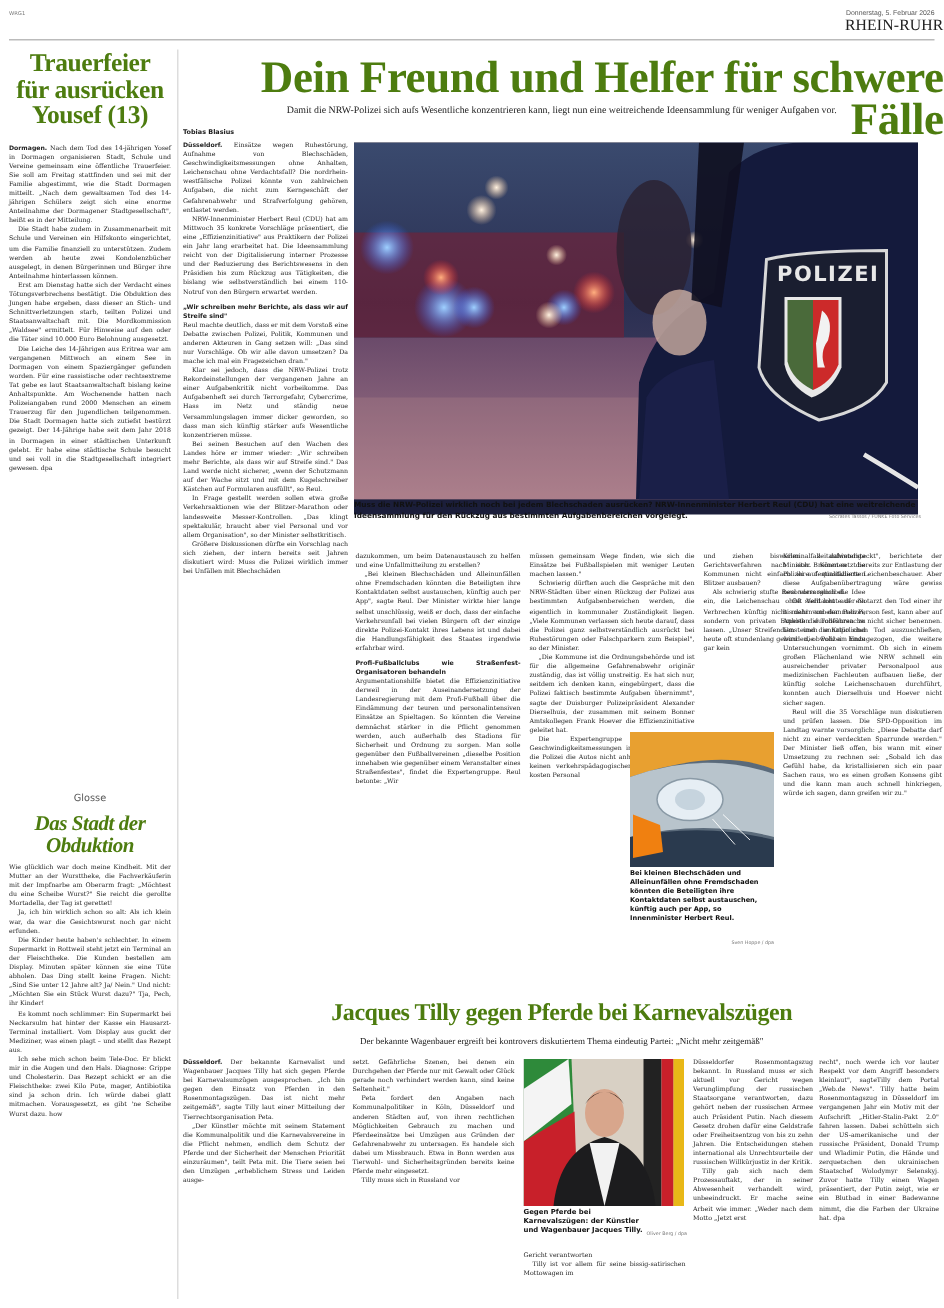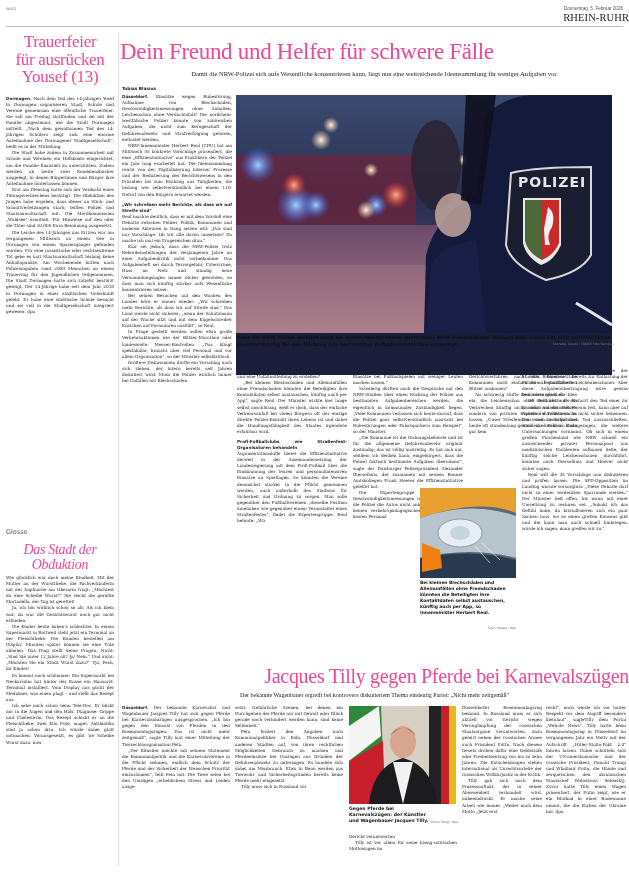--- a/index.html
+++ b/index.html
@@ -4,21 +4,21 @@
 <style>
 *{margin:0;padding:0;box-sizing:border-box}
 html,body{width:629px;height:872px;background:#fff;overflow:hidden}
 body{position:relative;font-family:"DejaVu Serif",serif;color:#1a1a1a}
 .abs{position:absolute}
 .small{font-size:4.2px;line-height:6.1px;text-align:justify;hyphens:auto;color:#222}
 .small p{text-indent:6px}
 .small p.noi{text-indent:0}
 .small b{font-family:"DejaVu Sans",sans-serif;font-weight:bold;font-size:4.1px}
 .sub{font-family:"DejaVu Sans",sans-serif;font-weight:bold;font-size:4.2px;line-height:6px;margin-top:4px}
-.headline{font-family:"Liberation Serif",serif;color:#ec4899;font-weight:normal;letter-spacing:-0.3px}
+.headline{font-family:"Liberation Serif",serif;color:#4d7c0f;font-weight:bold;letter-spacing:-0.3px}
 .cap{font-family:"DejaVu Sans",sans-serif;font-weight:bold;font-size:4.6px;line-height:6.4px;color:#111}
 .credit{font-family:"DejaVu Sans",sans-serif;font-size:3.2px;color:#777;text-align:right}
 .col{position:absolute}
 </style>
 </head>
 <body>
 
 <div class="abs" style="left:6px;top:7px;font-family:'DejaVu Sans',sans-serif;font-size:3.5px;color:#777">WRG1</div>
 <div class="abs" style="right:6px;top:6px;font-family:'Liberation Sans',sans-serif;font-size:4.6px;color:#555">Donnerstag, 5. Februar 2026</div>
 <div class="abs" style="left:0;width:629px;top:12px;text-align:right;font-family:'Liberation Serif',serif;font-size:10.5px;color:#222;letter-spacing:0.1px">RHEIN-RUHR</div>
@@ -32,41 +32,41 @@
   </div>
   <div class="small" style="margin-top:10px">
     <p class="noi"><b>Dormagen.</b> <span>Nach dem Tod des 14-jährigen Yosef in Dormagen organisieren Stadt, Schule und Vereine gemeinsam eine öffentliche Trauerfeier. Sie soll am Freitag stattfinden und sei mit der Familie abgestimmt, wie die Stadt Dormagen mitteilt. „Nach dem gewaltsamen Tod des 14-jährigen Schülers zeigt sich eine enorme Anteilnahme der Dormagener Stadtgesellschaft", heißt es in der Mitteilung.</span></p>
     <p>Die Stadt habe zudem in Zusammenarbeit mit Schule und Vereinen ein Hilfskonto eingerichtet, um die Familie finanziell zu unterstützen. Zudem werden ab heute zwei Kondolenzbücher ausgelegt, in denen Bürgerinnen und Bürger ihre Anteilnahme hinterlassen können.</p>
     <p>Erst am Dienstag hatte sich der Verdacht eines Tötungsverbrechens bestätigt. Die Obduktion des Jungen habe ergeben, dass dieser an Stich- und Schnittverletzungen starb, teilten Polizei und Staatsanwaltschaft mit. Die Mordkommission „Waldsee" ermittelt. Für Hinweise auf den oder die Täter sind 10.000 Euro Belohnung ausgesetzt.</p>
     <p>Die Leiche des 14-Jährigen aus Eritrea war am vergangenen Mittwoch an einem See in Dormagen von einem Spaziergänger gefunden worden. Für eine rassistische oder rechtsextreme Tat gebe es laut Staatsanwaltschaft bislang keine Anhaltspunkte. Am Wochenende hatten nach Polizeiangaben rund 2000 Menschen an einem Trauerzug für den Jugendlichen teilgenommen. Die Stadt Dormagen hatte sich zutiefst bestürzt gezeigt. Der 14-Jährige habe seit dem Jahr 2018 in Dormagen in einer städtischen Unterkunft gelebt. Er habe eine städtische Schule besucht und sei voll in die Stadtgesellschaft integriert gewesen. dpa</p>
   </div>
 </div>
 
 <div class="col" style="left:6px;top:528px;width:108px">
-  <div style="text-align:left;font-family:'DejaVu Sans',sans-serif;font-size:6.5px;color:#555">Glosse</div>
+  <div style="text-align:center;font-family:'DejaVu Sans',sans-serif;font-size:6.5px;color:#555">Glosse</div>
   <div class="headline" style="text-align:center;font-style:italic;font-size:14px;line-height:15px;margin-top:6px">
     <div>Das Stadt der</div>
     <div>Obduktion</div>
   </div>
   <div class="small" style="margin-top:3px">
     <p class="noi">Wie glücklich war doch meine Kindheit. Mit der Mutter an der Wursttheke, die Fachverkäuferin mit der Impfnarbe am Oberarm fragt: „Möchtest du eine Scheibe Wurst?" Sie reicht die gerollte Mortadella, der Tag ist gerettet!</p>
     <p>Ja, ich bin wirklich schon so alt: Als ich klein war, da war die Gesichtswurst noch gar nicht erfunden.</p>
     <p>Die Kinder heute haben's schlechter. In einem Supermarkt in Rottweil steht jetzt ein Terminal an der Fleischtheke. Die Kunden bestellen am Display. Minuten später können sie eine Tüte abholen. Das Ding stellt keine Fragen. Nicht: „Sind Sie unter 12 Jahre alt? Ja/ Nein." Und nicht: „Möchten Sie ein Stück Wurst dazu?" Tja, Pech, ihr Kinder!</p>
     <p>Es kommt noch schlimmer: Ein Supermarkt bei Neckarsulm hat hinter der Kasse ein Hausarzt-Terminal installiert. Vom Display aus guckt der Mediziner, was einen plagt – und stellt das Rezept aus.</p>
     <p>Ich sehe mich schon beim Tele-Doc. Er blickt mir in die Augen und den Hals. Diagnose: Grippe und Cholesterin. Das Rezept schickt er an die Fleischtheke: zwei Kilo Pute, mager, Antibiotika sind ja schon drin. Ich würde dabei glatt mitmachen. Vorausgesetzt, es gibt 'ne Scheibe Wurst dazu. how</p>
   </div>
 </div>
 
 <div class="abs" style="left:118px;top:33px;width:1px;height:833px;background:#ddd"></div>
 
-<div class="abs headline" style="left:120px;width:509px;top:38px;text-align:left;font-size:23px;line-height:28px">Dein Freund und Helfer für schwere Fälle</div>
+<div class="abs headline" style="left:120px;width:509px;top:38px;text-align:right;font-size:30px;line-height:28px">Dein Freund und Helfer für schwere Fälle</div>
 <div class="abs" style="left:120px;width:509px;top:70px;text-align:center;font-family:'Liberation Serif',serif;font-size:6.6px;color:#222">Damit die NRW-Polizei sich aufs Wesentliche konzentrieren kann, liegt nun eine weitreichende Ideensammlung für weniger Aufgaben vor.</div>
 <div class="abs" style="left:122px;top:86px;font-family:'DejaVu Sans',sans-serif;font-weight:bold;font-size:4.3px">Tobias Blasius</div>
 
-<div class="abs" style="left:236px;top:95px;width:376px;height:280px;overflow:hidden;background:#1b1e3a">
+<div class="abs" style="left:236px;top:95px;width:376px;height:248px;overflow:hidden;background:#1b1e3a">
   <svg width="376" height="238" viewBox="0 0 376 238">
     <defs>
       <linearGradient id="sky" x1="0" y1="0" x2="0" y2="1">
         <stop offset="0" stop-color="#3a4a6e"></stop>
         <stop offset="0.45" stop-color="#2a2f52"></stop>
         <stop offset="1" stop-color="#5a4a6a"></stop>
       </linearGradient>
       <radialGradient id="bl" cx="0.5" cy="0.5" r="0.5">
           <stop offset="0" stop-color="#9fd0ff"></stop>
           <stop offset="1" stop-color="#2a5fff" stop-opacity="0"></stop>
@@ -163,21 +163,21 @@
 </div>
 <div class="abs cap" style="left:420px;top:580px;width:96px;font-size:4.4px;line-height:6px">Bei kleinen Blechschäden und Alleinunfällen ohne Fremdschaden könnten die Beteiligten ihre Kontaktdaten selbst austauschen, künftig auch per App, so Innenminister Herbert Reul.</div>
 <div class="abs credit" style="left:420px;top:626px;width:96px">Sven Hoppe / dpa</div>
 
 <div class="col small" style="left:522px;top:368px;width:106px">
   <p class="noi">Kriminalfall dahintersteckt", berichtete der Minister. Bremen setzt bereits zur Entlastung der Polizei auf qualifizierte Leichenbeschauer. Aber diese Aufgabenübertragung wäre gewiss besonders sensibel.</p>
   <p>Oft stellt heute der Notarzt den Tod einer ihr bis dahin unbekannten Person fest, kann aber auf Anhieb die Todesursache nicht sicher benennen. Um einen unnatürlichen Tod auszuschließen, wird die Polizei hinzugezogen, die weitere Untersuchungen vornimmt. Ob sich in einem großen Flächenland wie NRW schnell ein ausreichender privater Personalpool aus medizinischen Fachleuten aufbauen ließe, der künftig solche Leichenschauen durchführt, konnten auch Dierselhuis und Hoever nicht sicher sagen.</p>
   <p>Reul will die 35 Vorschläge nun diskutieren und prüfen lassen. Die SPD-Opposition im Landtag warnte vorsorglich: „Diese Debatte darf nicht zu einer verdeckten Sparrunde werden." Der Minister ließ offen, bis wann mit einer Umsetzung zu rechnen sei: „Sobald ich das Gefühl habe, da kristallisieren sich ein paar Sachen raus, wo es einen großen Konsens gibt und die kann man auch schnell hinkriegen, würde ich sagen, dann greifen wir zu."</p>
 </div>
 
-<div class="abs headline" style="left:120px;width:509px;top:665px;text-align:right;font-size:20px;line-height:22px">Jacques Tilly gegen Pferde bei Karnevalszügen</div>
+<div class="abs headline" style="left:120px;width:509px;top:665px;text-align:center;font-size:16px;line-height:22px">Jacques Tilly gegen Pferde bei Karnevalszügen</div>
 <div class="abs" style="left:120px;width:509px;top:692px;text-align:center;font-family:'Liberation Serif',serif;font-size:6px;color:#222">Der bekannte Wagenbauer ergreift bei kontrovers diskutiertem Thema eindeutig Partei: „Nicht mehr zeitgemäß"</div>
 
 <div class="col small" style="left:122px;top:705px;width:108px">
   <p class="noi"><b>Düsseldorf.</b> <span>Der bekannte Karnevalist und Wagenbauer Jacques Tilly hat sich gegen Pferde bei Karnevalsumzügen ausgesprochen. „Ich bin gegen den Einsatz von Pferden in den Rosenmontagszügen. Das ist nicht mehr zeitgemäß", sagte Tilly laut einer Mitteilung der Tierrechtsorganisation Peta.</span></p>
   <p>„Der Künstler möchte mit seinem Statement die Kommunalpolitik und die Karnevalsvereine in die Pflicht nehmen, endlich dem Schutz der Pferde und der Sicherheit der Menschen Priorität einzuräumen", teilt Peta mit. Die Tiere seien bei den Umzügen „erheblichem Stress und Leiden ausge-</p>
 </div>
 
 <div class="col small" style="left:235px;top:705px;width:108px">
   <p class="noi">setzt. Gefährliche Szenen, bei denen ein Durchgehen der Pferde nur mit Gewalt oder Glück gerade noch verhindert werden kann, sind keine Seltenheit."</p>
   <p>Peta fordert den Angaben nach Kommunalpolitiker in Köln, Düsseldorf und anderen Städten auf, von ihren rechtlichen Möglichkeiten Gebrauch zu machen und Pferdeeinsätze bei Umzügen aus Gründen der Gefahrenabwehr zu untersagen. Es handele sich dabei um Missbrauch. Etwa in Bonn werden aus Tierwohl- und Sicherheitsgründen bereits keine Pferde mehr eingesetzt.</p>

